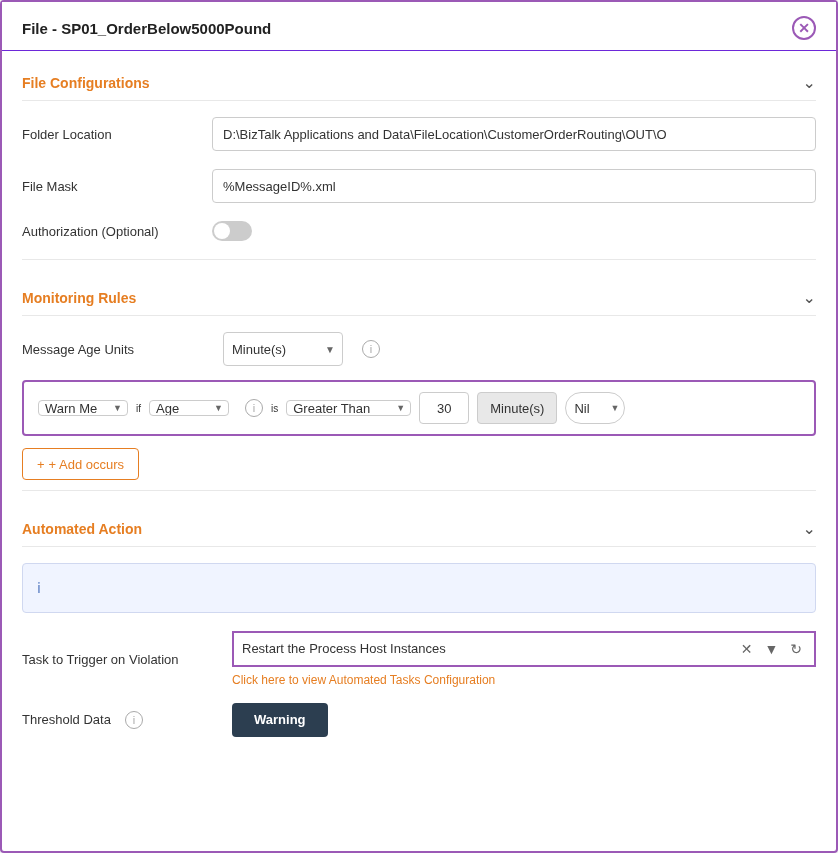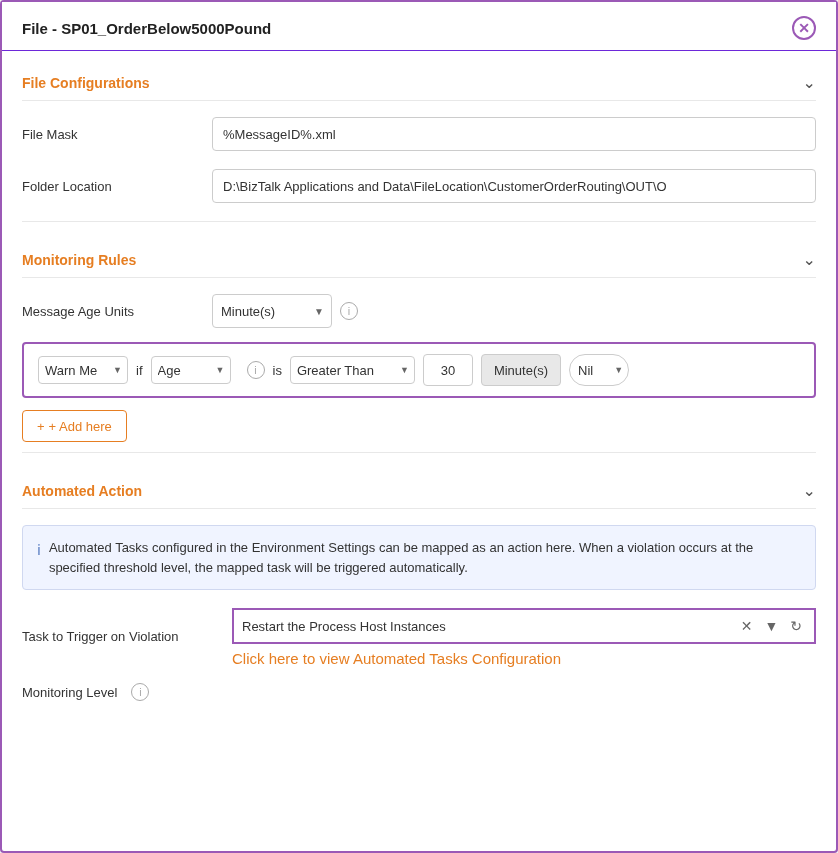--- a/index.html
+++ b/index.html
@@ -115,20 +115,21 @@
       position: absolute;
       top: 2px;
       left: 2px;
       transition: left 0.2s;
     }
     
     .age-units-row {
       display: flex;
       align-items: center;
       margin-bottom: 14px;
+      gap: 11px;
     }
     .age-units-label {
       width: 190px;
       color: #333;
       font-size: 13px;
       flex-shrink: 0;
     }
     .select-input {
       height: 34px;
       border: 1px solid #ccc;
@@ -175,21 +176,21 @@
       border: 2px solid #9b59b6;
       border-radius: 4px;
       padding: 10px 14px;
       display: flex;
       align-items: center;
       gap: 8px;
       margin-bottom: 12px;
       flex-wrap: nowrap;
     }
     .rule-select {
-      height: 28px;
+      height: 16px;
       border: 1px solid #ccc;
       border-radius: 4px;
       padding: 0 6px;
       font-size: 13px;
       color: #333;
       background: #fff;
       cursor: pointer;
       outline: none;
       appearance: none;
       -webkit-appearance: none;
@@ -207,21 +208,21 @@
       font-size: 9px;
       color: #666;
       pointer-events: none;
     }
     .rule-select-warn {
       min-width: 90px;
       padding-right: 22px;
     }
     .rule-if-text {
       color: #333;
-      font-size: 13px;
+      font-size: 10px;
     }
     .rule-select-age {
       min-width: 80px;
       padding-right: 22px;
     }
     .rule-select-gt {
       min-width: 120px;
       padding-right: 39px;
     }
     .rule-number-input {
@@ -343,21 +344,21 @@
     .task-action-btn {
       background: none;
       border: none;
       cursor: pointer;
       color: #666;
       font-size: 14px;
       padding: 2px 4px;
     }
     .click-here-link {
       color: #e67e22;
-      font-size: 15px;
+      font-size: 12px;
       margin-left: 210px;
       text-decoration: none;
       cursor: pointer;
       display: block;
       margin-bottom: 16px;
     }
     .click-here-link span {
       color: #e67e22;
     }
     
@@ -405,29 +406,37 @@
 
   <div class="modal-body">
 
     <div class="section">
       <div class="section-header">
         <span class="section-title">File Configurations</span>
         <span class="chevron">⌄</span>
       </div>
 
       <div class="form-row">
+        <label class="form-label">Folder Location</label>
+        <input class="form-input" type="text" value="D:\BizTalk Applications and Data\FileLocation\CustomerOrderRouting\OUT\O" style="">
+      </div>
+
+      <div class="form-row">
         <label class="form-label">File Mask</label>
         <input class="form-input" type="text" value="%MessageID%.xml" style="">
       </div>
 
       <div class="form-row">
-        <label class="form-label">Folder Location</label>
-        <input class="form-input" type="text" value="D:\BizTalk Applications and Data\FileLocation\CustomerOrderRouting\OUT\O" style="">
-      </div>
-
+        <label class="form-label">Authorization (Optional)</label>
+        <div class="toggle-wrapper">
+          <div class="toggle">
+            <div class="toggle-knob"></div>
+          </div>
+        </div>
+      </div>
     </div>
 
     <hr class="divider">
 
     <div class="section">
       <div class="section-header">
         <span class="section-title">Monitoring Rules</span>
         <span class="chevron">⌄</span>
       </div>
 
@@ -464,55 +473,55 @@
         <button class="rule-unit-btn">Minute(s)</button>
         <div class="rule-nil-wrapper">
           <select class="rule-nil-select">
             <option>Nil</option>
           </select>
         </div>
       </div>
 
       <button class="add-rules-btn">
         <span>+</span>
-        <span>+ Add here</span>
+        <span>+ Add occurs</span>
       </button>
     </div>
 
     <hr class="divider">
 
     <div class="section">
       <div class="section-header">
         <span class="section-title">Automated Action</span>
         <span class="chevron">⌄</span>
       </div>
 
       <div class="info-box">
         <span class="info-box-icon">ℹ</span>
-        <span>Automated Tasks configured in the Environment Settings can be mapped as an action here. When a violation occurs at the specified threshold level, the mapped task will be triggered automatically.</span>
       </div>
 
       <div class="task-row">
         <label class="task-label">Task to Trigger on Violation</label>
         <div class="task-select-box">
           <span class="task-select-text">Restart the Process Host Instances</span>
           <div class="task-actions">
             <button class="task-action-btn">✕</button>
             <button class="task-action-btn">▼</button>
             <button class="task-action-btn">↻</button>
           </div>
         </div>
       </div>
 
       <a class="click-here-link">
         <span>Click here</span><span> to view Automated Tasks Configuration</span>
       </a>
 
       <div class="threshold-row">
         <div class="threshold-label">
-          <span>Monitoring Level</span>
+          <span>Threshold Data</span>
           <span class="info-icon">i</span>
         </div>
+        <button class="warning-btn">Warning</button>
       </div>
     </div>
 
   </div>
 </div>
 
 </body></html>

